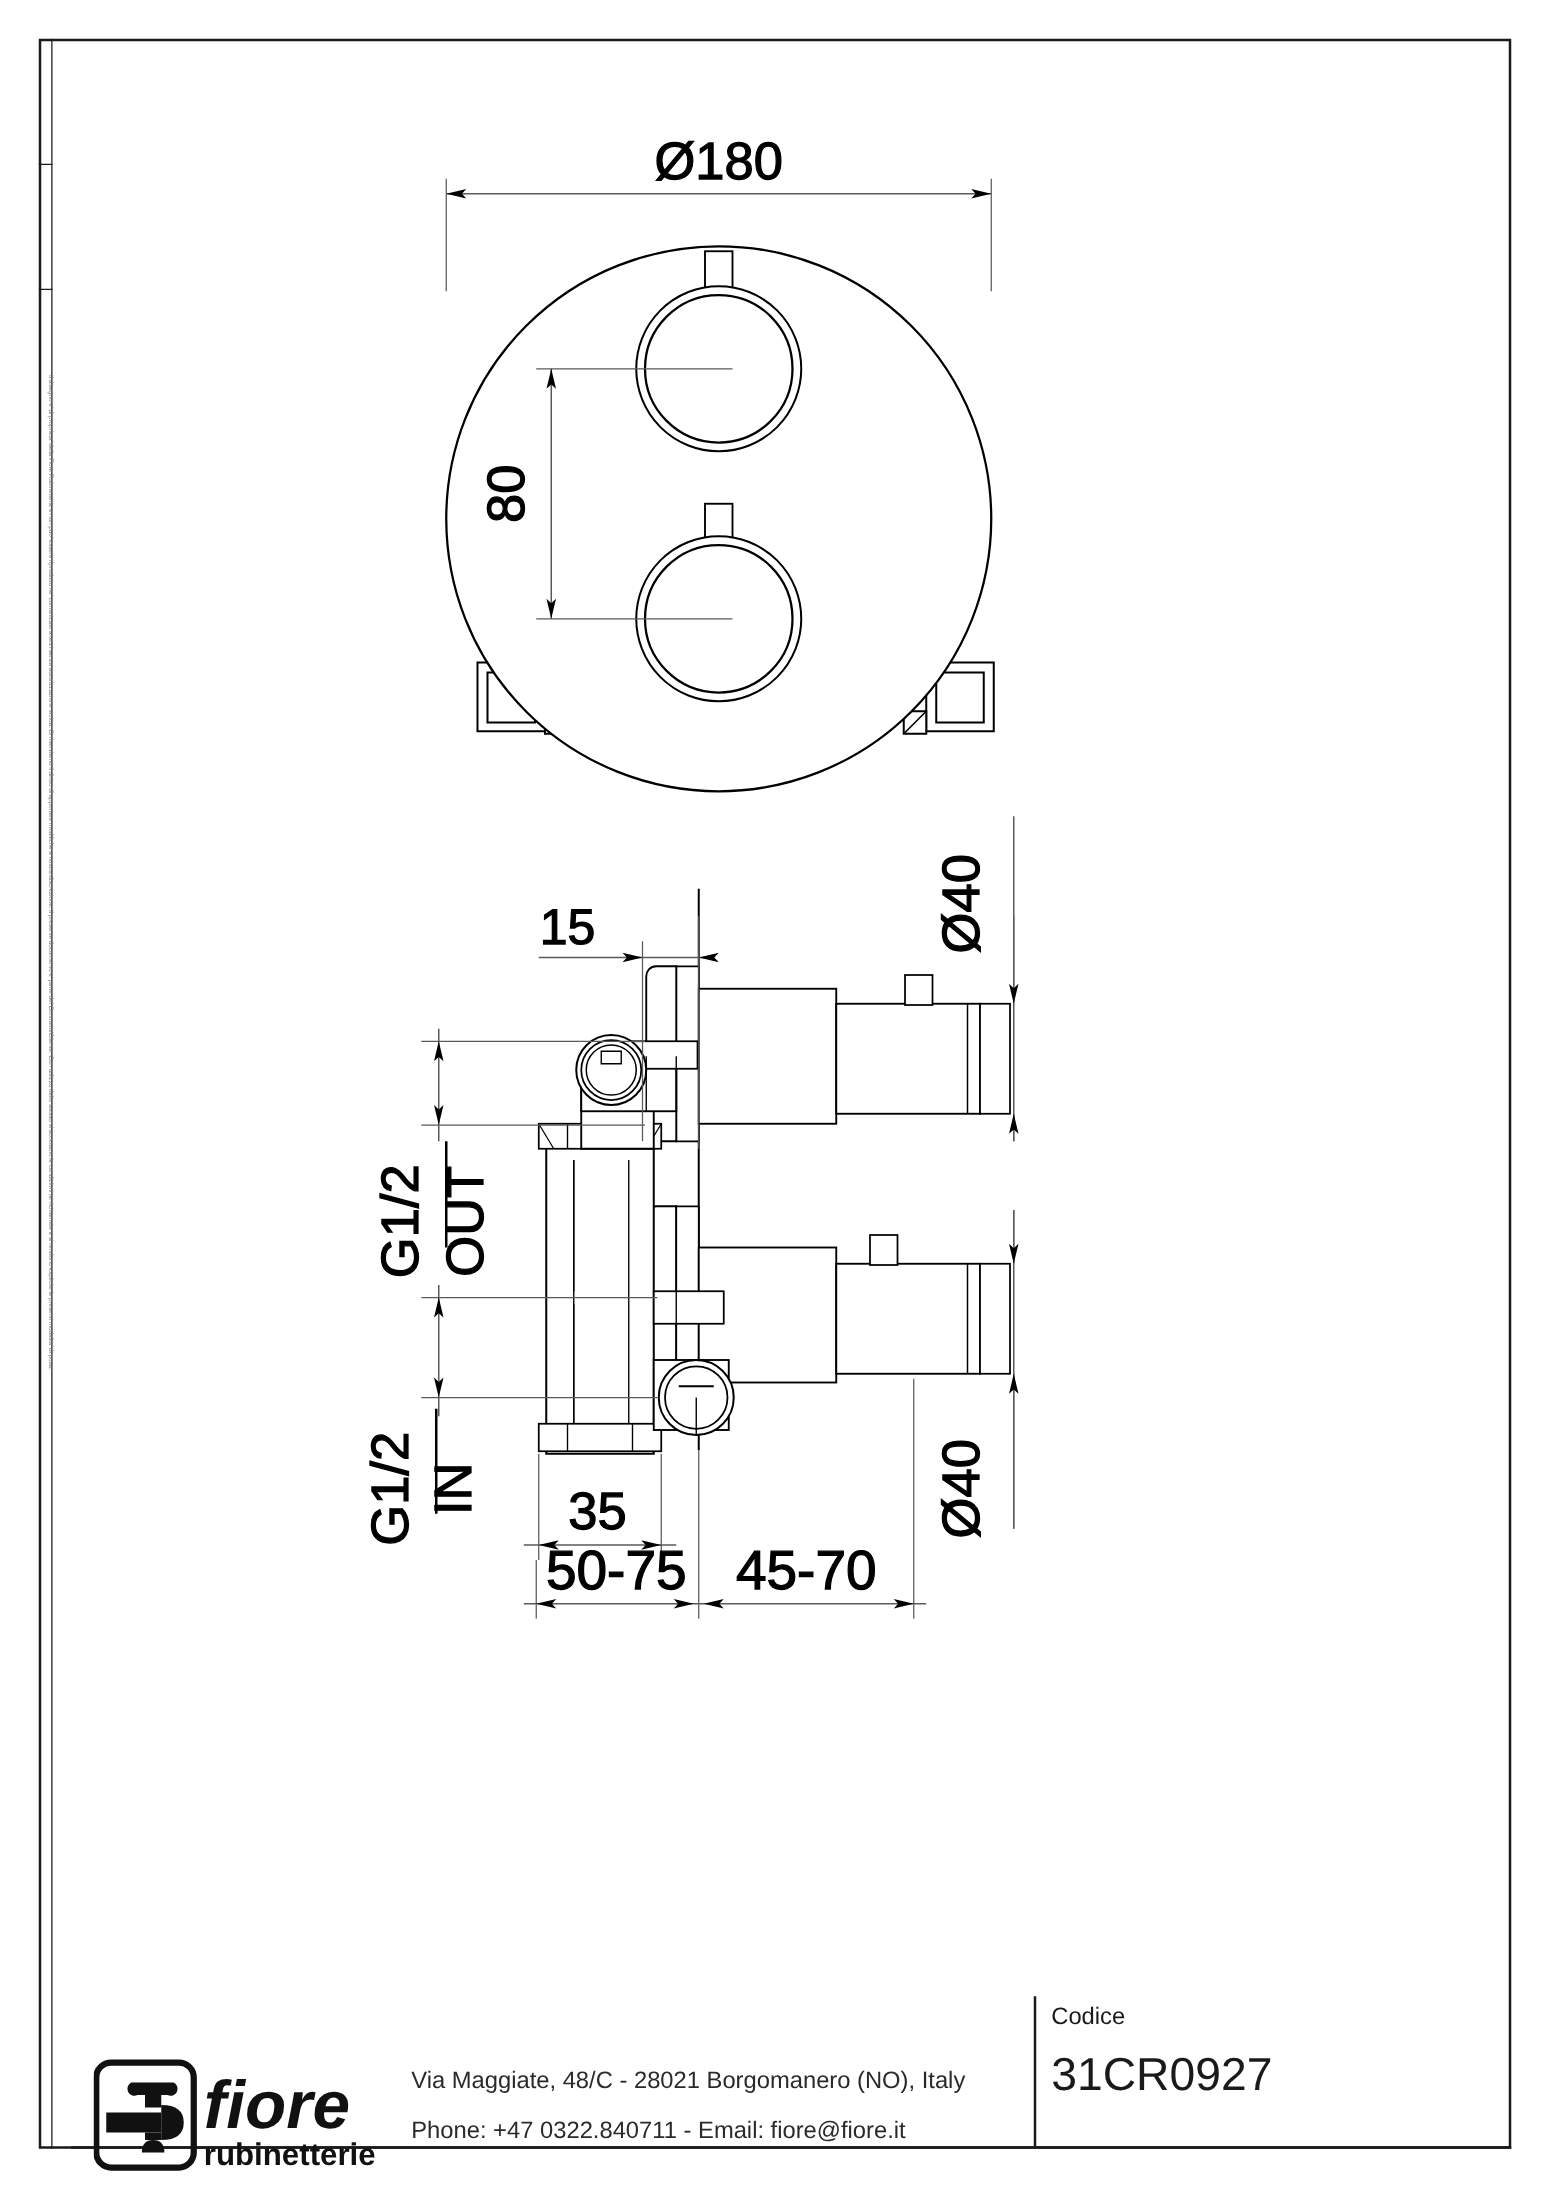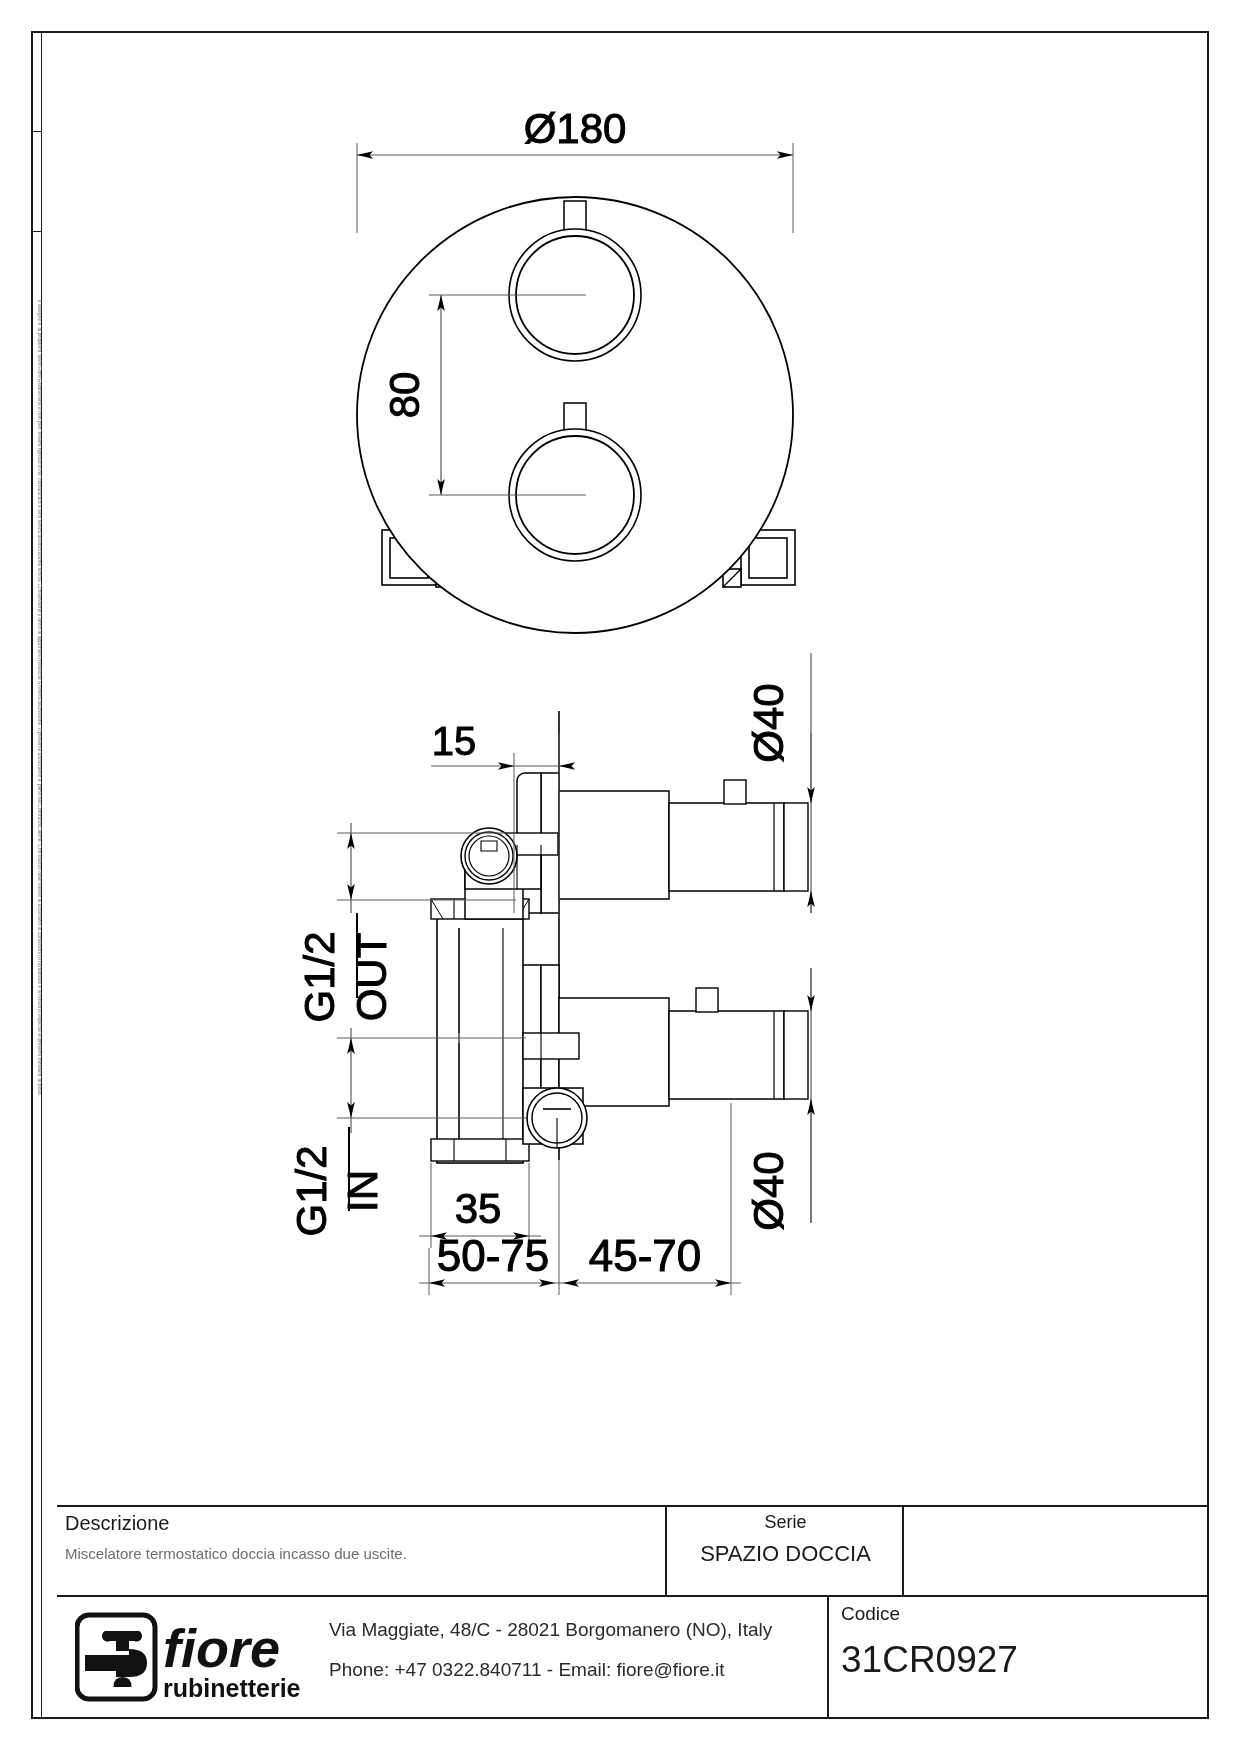--- a/index.html
+++ b/index.html
@@ -95,21 +95,21 @@
     box-sizing: border-box;
   }
   .tb-cell {
     position: absolute;
     box-sizing: border-box;
     height: 100%;
   }
   .cell-desc   { left: 0px;   width: 608px; }
   .cell-serie  { left: 608px; width: 237px; border-left: 2px solid #1a1a1a; }
   .cell-blank  { left: 845px; width: 307px; border-left: 2px solid #1a1a1a; }
-  .cell-logo   { left: 0px;   width: 770px; }
+  .cell-logo   { left: 0px;   width: 770px; margin-top: 35px; }
   .cell-codice { left: 770px; width: 382px; border-left: 2px solid #1a1a1a; }
 
   .lbl-descrizione {
     position: absolute;
     left: 8px; top: 5px;
     font-size: 20px;
     color: #1a1a1a;
   }
   .txt-descrizione {
     position: absolute;
@@ -341,31 +341,20 @@
       <line x1="770" y1="935" x2="770" y2="1190" stroke="#5a5a5a" stroke-width="1.2"></line>
       <path d="M770,978 L766.2,962 L770,965.5 L773.8,962 Z" fill="#000" stroke="none"></path>
       <path d="M770,1066 L766.2,1082 L770,1078.5 L773.8,1082 Z" fill="#000" stroke="none"></path>
       <text class="dim-text" x="742" y="1158" font-size="42" text-anchor="middle" transform="rotate(-90 742 1158)">Ø40</text>
 
     </g>
   </svg>
 
   <div class="tb">
 
-    <div class="tb-row1">
-      <div class="tb-cell cell-desc">
-        <div class="lbl-descrizione">Descrizione</div>
-        <div class="txt-descrizione">Miscelatore termostatico doccia incasso due uscite.</div>
-      </div>
-      <div class="tb-cell cell-serie">
-        <div class="lbl-serie">Serie</div>
-        <div class="txt-serie">SPAZIO DOCCIA</div>
-      </div>
-      <div class="tb-cell cell-blank"></div>
-    </div>
 
     <div class="tb-row2">
       <div class="tb-cell cell-logo">
 
         <div class="logo-wrap">
           <svg viewBox="0 0 240 92" width="240" height="92">
             <g>
               <rect x="2" y="4" width="78" height="84" rx="12" ry="12" fill="none" stroke="#111" stroke-width="5"></rect>
               <path d="M30,20 h34 a5,5 0 0 1 -5,10 h-24 a5,5 0 0 1 -5,-10 z" fill="#111"></path>
               <rect x="41" y="30" width="13" height="10" fill="#111"></rect>

